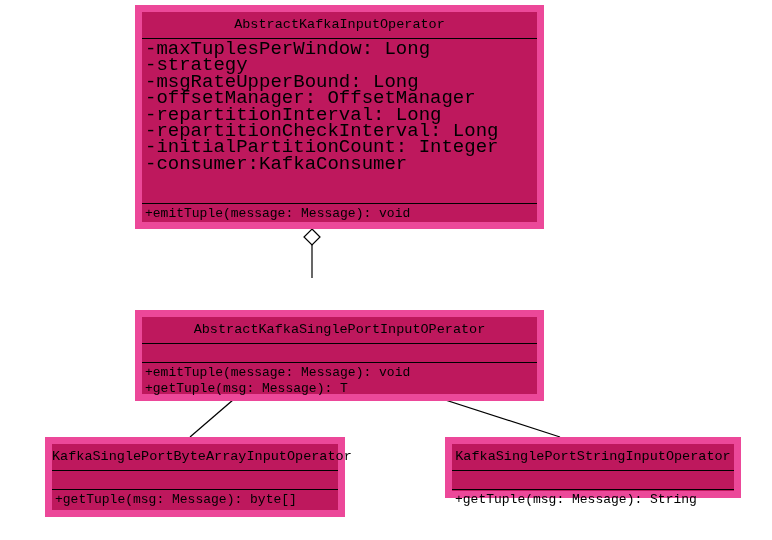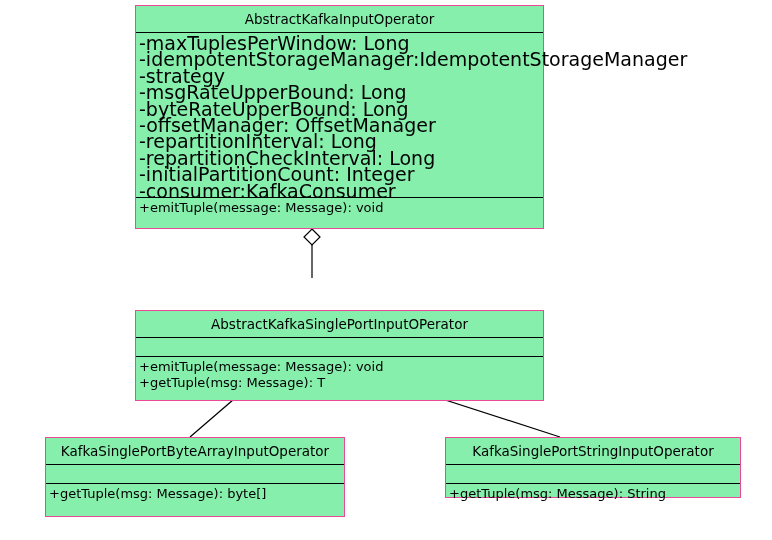--- a/index.html
+++ b/index.html
@@ -23,22 +23,23 @@
     position: absolute;
     left: 0;
     top: 0;
     width: 772px;
     height: 540px;
     pointer-events: none;
   }
   .uml-class {
     position: absolute;
     box-sizing: border-box;
-    border: 1px solid #ec4899;
-    background: #86efac;
+    border: 7px solid #ec4899;
+    background: #be185d;
+    font-family: Liberation Mono, monospace;
   }
   .uml-title {
     box-sizing: border-box;
     text-align: center;
     font-size: 13.5px;
     line-height: 26px;
     height: 27px;
     border-bottom: 1px solid #000000;
     white-space: nowrap;
     overflow: visible;
@@ -102,24 +103,22 @@
     <g>
       <line x1="371" y1="376" x2="560" y2="437" stroke="#000000" stroke-width="1.2"></line>
       <polygon points="356,364 366,367 373,377 362,374" fill="#ffffff" stroke="#000000" stroke-width="1.2"></polygon>
     </g>
   </svg>
 
   <div class="uml-class" id="class-root">
     <div class="uml-title">AbstractKafkaInputOperator</div>
     <div class="uml-attrs">
       <div class="uml-row">-maxTuplesPerWindow: Long</div>
-      <div class="uml-row">-idempotentStorageManager:IdempotentStorageManager</div>
       <div class="uml-row">-strategy</div>
       <div class="uml-row">-msgRateUpperBound: Long</div>
-      <div class="uml-row">-byteRateUpperBound: Long</div>
       <div class="uml-row">-offsetManager: OffsetManager</div>
       <div class="uml-row">-repartitionInterval: Long</div>
       <div class="uml-row">-repartitionCheckInterval: Long</div>
       <div class="uml-row">-initialPartitionCount: Integer</div>
       <div class="uml-row">-consumer:KafkaConsumer</div>
     </div>
     <div class="uml-ops">
       <div class="uml-row">+emitTuple(message: Message): void</div>
     </div>
   </div>

